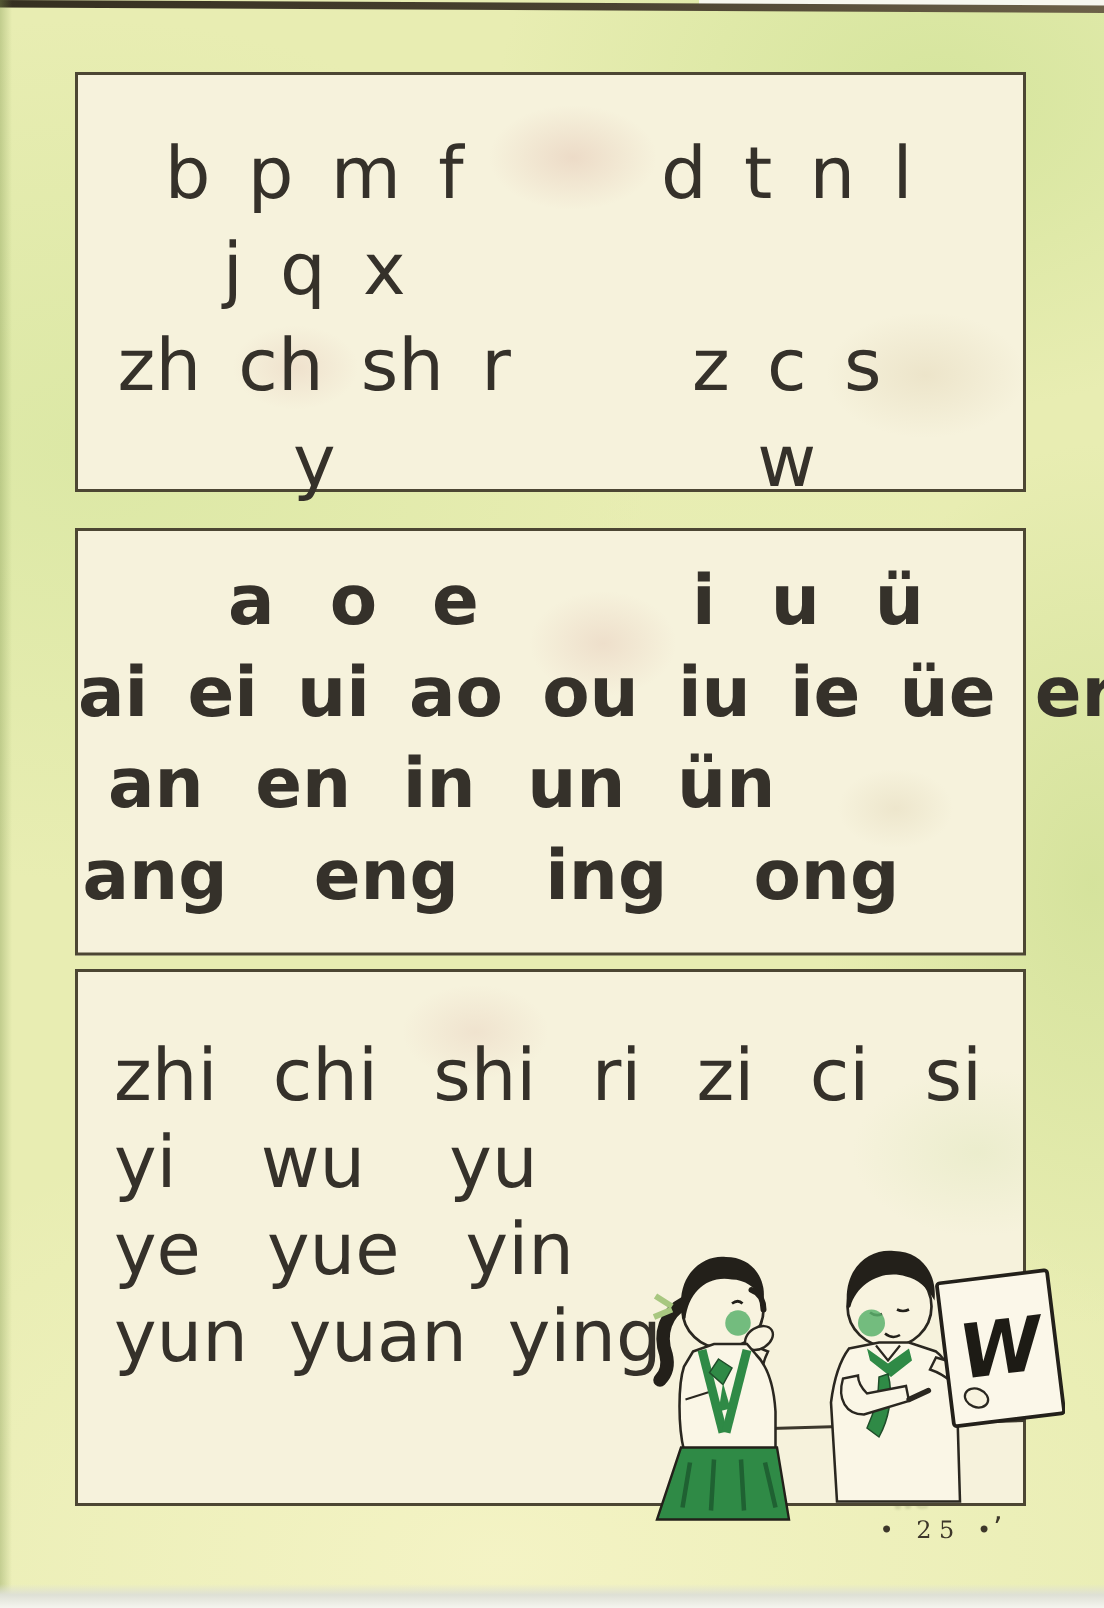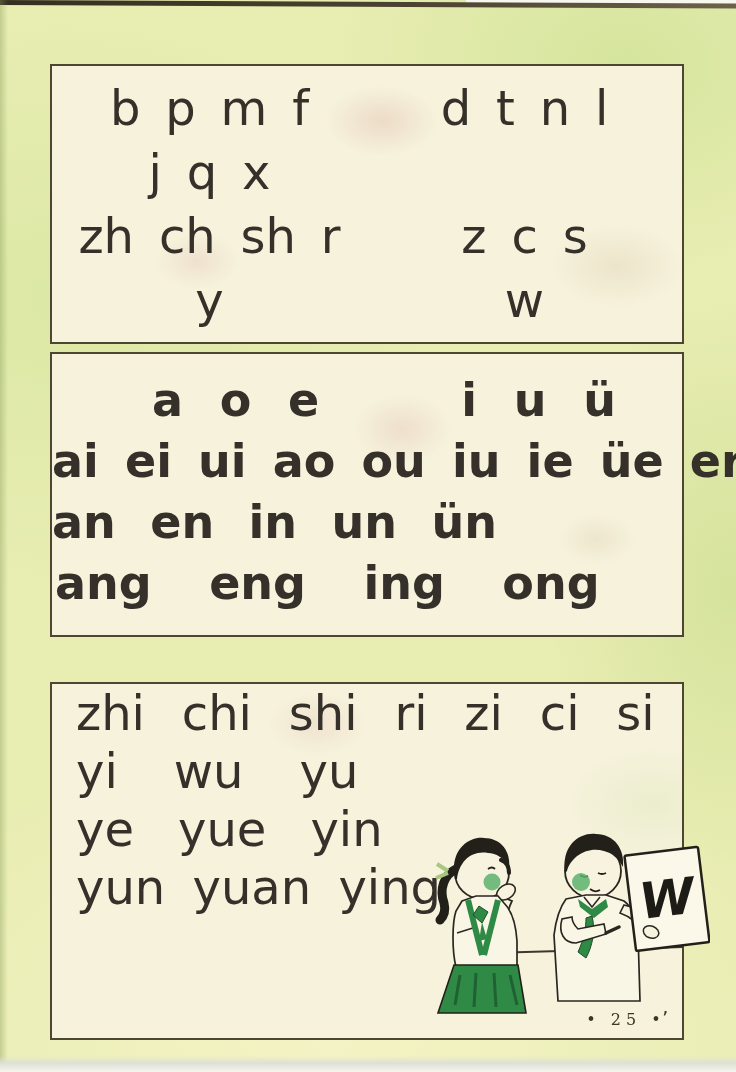--- a/index.html
+++ b/index.html
@@ -21,49 +21,48 @@
   .scan-bottom{position:absolute;bottom:0;left:0;width:736px;height:16px;
     background:linear-gradient(to bottom, rgba(223,224,214,0) 0%, #dee0d5 45%, #f5f5ef 100%);}
   .scan-left{position:absolute;left:0;top:0;width:8px;height:1072px;
     background:linear-gradient(to right, rgba(130,152,82,0.38), rgba(130,152,82,0));}
 
   .pbox{
     position:absolute; left:50px; width:634px; box-sizing:border-box;
     border:2px solid #4c4633; background-color:#f6f2dc; color:#35312a; z-index:1;
   }
   #box-initials{
-    top:64px; height:280px; padding-top:10px;
+    top:48px; height:280px; padding-top:34px;
     background-image:
       radial-gradient(80px 50px at 330px 55px, rgba(214,166,152,0.30), rgba(214,166,152,0) 70%),
       radial-gradient(60px 40px at 145px 195px, rgba(214,166,152,0.22), rgba(214,166,152,0) 70%),
       radial-gradient(95px 60px at 565px 200px, rgba(208,188,148,0.25), rgba(208,188,148,0) 70%);
   }
   #box-finals{
     top:352px; height:285px; padding-top:16px;
     background-image:
       radial-gradient(70px 50px at 350px 75px, rgba(214,166,152,0.25), rgba(214,166,152,0) 70%),
       radial-gradient(55px 38px at 545px 185px, rgba(202,182,142,0.20), rgba(202,182,142,0) 70%);
     font-weight: bold;
   }
   #box-syllables{
-    top:646px; height:358px; 
+    top:646px; height:358px; padding-top:40px;
     background-image:
       radial-gradient(70px 45px at 265px 40px, rgba(214,166,152,0.20), rgba(214,166,152,0) 70%),
       radial-gradient(120px 80px at 600px 120px, rgba(225,232,190,0.5), rgba(225,232,190,0) 70%);
-    margin-top: 36px;
   }
 
   .i-row{display:grid;grid-template-columns:1fr 1fr;text-align:center;
     font-size:48px;line-height:64px;word-spacing:0.2em;white-space:nowrap;}
   .f-row{font-size:46px;line-height:61px;white-space:nowrap;}
   .f-row1{display:flex;word-spacing:0.45em;}
   .f-row1 .g1{margin-left:100px;}
   .f-row1 .g2{margin-left:142px;text-align:center;}
   .f-row2{word-spacing:0.22em;}
-  .f-row3{word-spacing:0.4em;}
+  .f-row3{padding-left:20px;word-spacing:0.4em;}
   .f-row4{padding-left:3px;word-spacing:0.9em;}
   .s-row{font-size:48px;line-height:58px;padding-left:24px;white-space:nowrap;}
   .s-row1{word-spacing:0.45em;}
   .s-row2{word-spacing:0.85em;}
   .s-row3{word-spacing:0.6em;}
   .s-row4{word-spacing:0.25em;}
 
   #kids{position:absolute;left:400px;top:815px;z-index:3;}
 
   .ghost{position:absolute;color:rgba(108,118,74,0.30);font-weight:bold;

